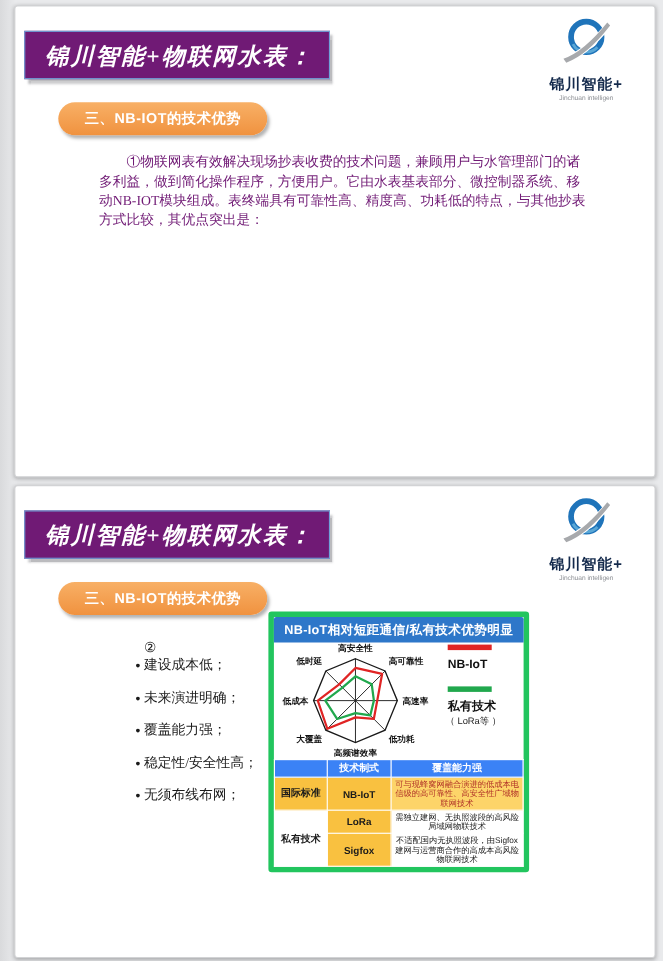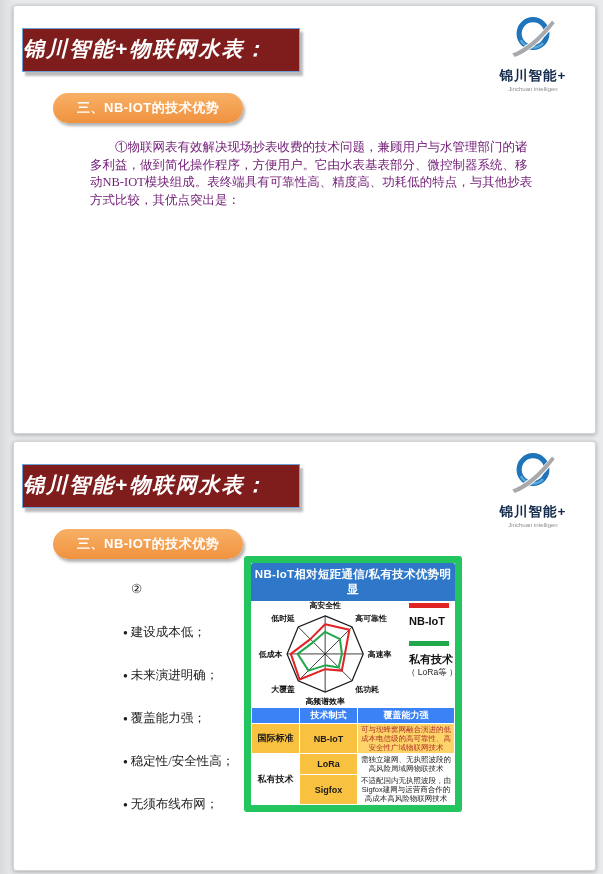--- a/index.html
+++ b/index.html
@@ -9,24 +9,24 @@
     font-family:"Liberation Sans",sans-serif;
   }
   .slide{
     position:absolute;left:13px;width:581px;height:427px;background:#fff;
     border:1px solid #d2d3d5;border-radius:3px;box-shadow:0 1px 4px rgba(0,0,0,.28);
   }
   #slide1{top:5px}
   #slide2{top:441px;height:428px}
   .banner{
     position:absolute;left:8px;top:22px;width:278px;height:44px;
-    background:#7f1d1d;border:1px solid #6fa0d8;
+    background:#701a75;border:1px solid #6fa0d8;
     box-shadow:3px 4px 2px rgba(120,120,125,.5);
-    color:#fff;font-family:Liberation Mono, monospace;font-weight:bold;font-style:italic;
-    font-size:21px;letter-spacing:2px;line-height:44px;box-sizing:border-box;
+    color:#fff;font-family:Liberation Serif, serif;font-weight:bold;font-style:italic;
+    font-size:21px;letter-spacing:2px;line-height:44px;padding-left:18px;box-sizing:border-box;
     white-space:nowrap;
   }
   .logo{position:absolute;right:12px;top:6px;width:100px;text-align:center;}
   .logo-name{font-size:13.5px;font-weight:bold;color:#13294b;letter-spacing:1px;margin-top:1px;}
   .logo-sub{font-size:6px;color:#8a8d92;margin-top:1px;}
   .section-btn{
     position:absolute;left:39px;top:87px;padding:6px 24px;border-radius:15px;
     background:linear-gradient(180deg,#f8b066 0%,#f0923f 100%);
     box-shadow:2px 3px 3px rgba(0,0,0,.3);
     color:#fff;font-size:13px;font-weight:bold;letter-spacing:.5px;white-space:nowrap;
@@ -38,25 +38,25 @@
   .content1 .para{text-indent:2em;}
   .content1 .bullets{margin-top:17px;}
   .bullet-line{text-indent:2.2em;}
   .bullet-line::before{content:"● ";font-size:10px;}
   .tail-line{text-indent:1em;}
   .list2{
     position:absolute;left:109px;top:140px;color:#1b1b1b;
     font-family:"Liberation Serif",serif;font-size:12.5px;line-height:15px;
   }
   .list2 .marker{margin-left:8px;}
-  .list2 .item{margin-bottom:14.5px;margin-top:28px;}
+  .list2 .item{margin-bottom:14.5px;}
   .list2 .item::before{content:"●";font-size:8px;vertical-align:1px;padding-right:3px;}
   .panel{
-    position:absolute;left:230px;top:114px;width:218px;background:#fff;
-    border:7px solid #22c55e;border-radius:3px;box-sizing:border-box;
+    position:absolute;left:230px;top:114px;width:237px;background:#fff;
+    border:5px solid #22c55e;border-radius:3px;box-sizing:border-box;
   }
   .panel-title{
     background:#2e77c9;color:#fff;font-size:11.5px;font-weight:bold;text-align:center;
     padding:4px 0;letter-spacing:.3px;border-radius:2px 2px 0 0;
   }
   .panel-chart{display:flex;height:106px;}
   .radar-wrap{width:152px;height:104px;}
   .legend{width:68px;padding-top:2px;}
   .legend-item{margin-bottom:12px;text-align:left;}
   .legend-swatch{display:block;width:40px;height:5px;margin:0 0 3px 6px;background:#ccc;}

